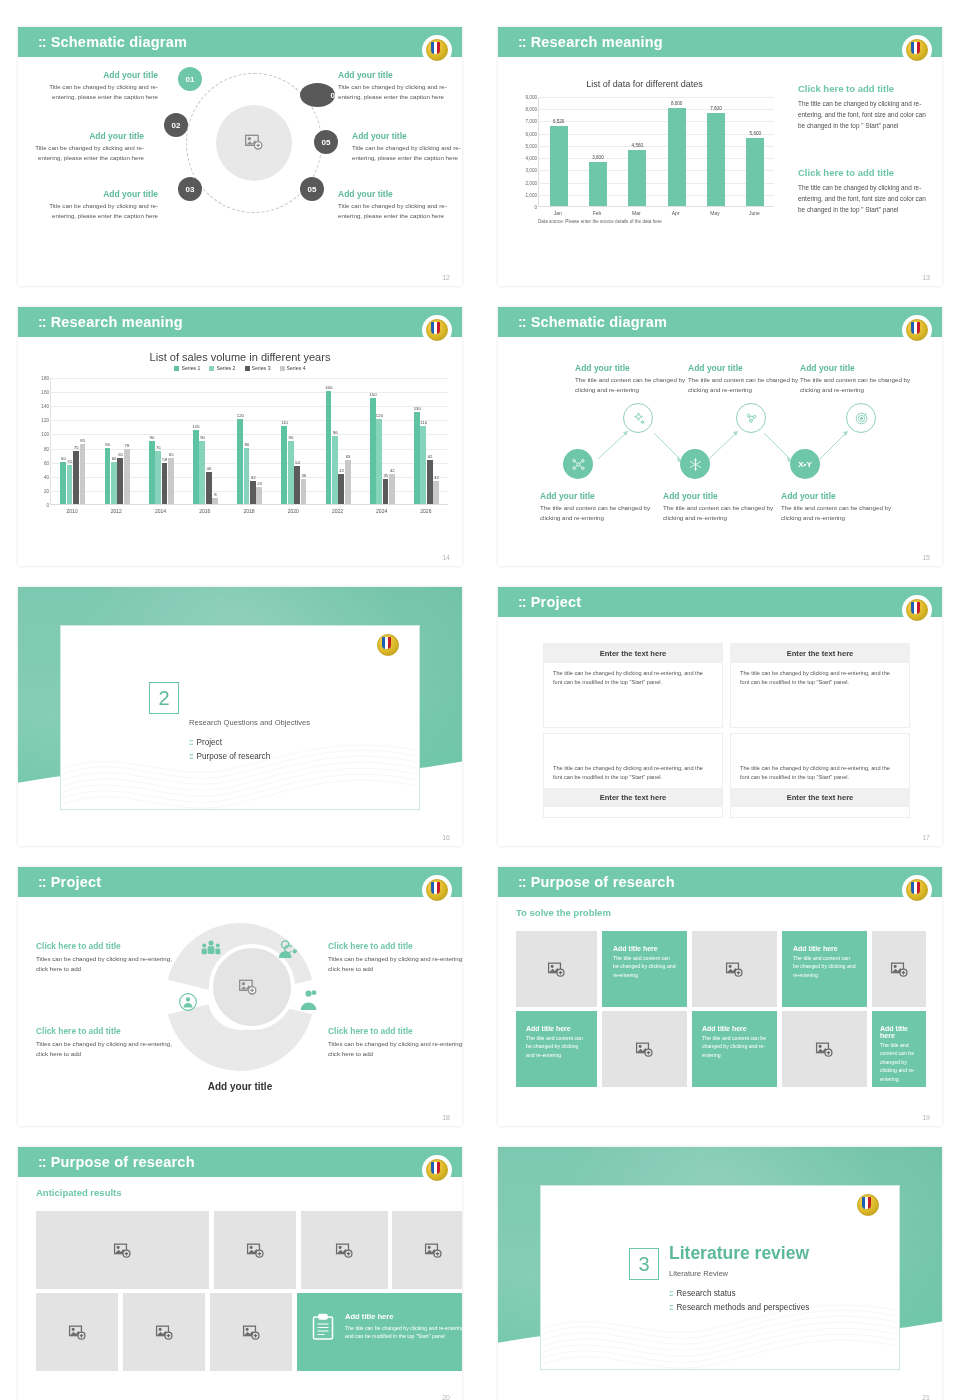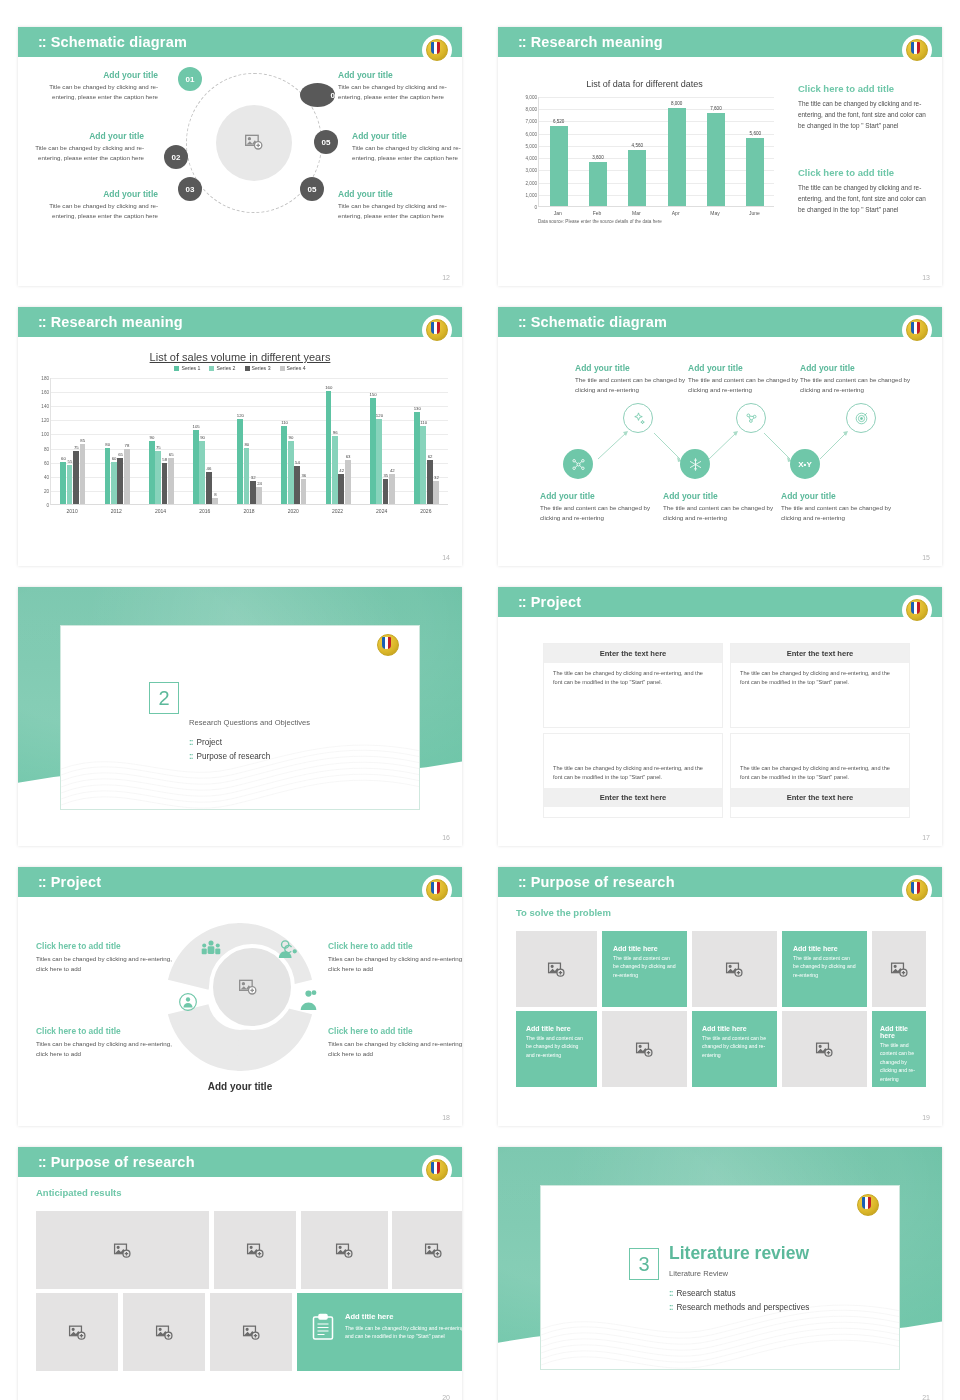--- a/index.html
+++ b/index.html
@@ -201,21 +201,21 @@
               <circle cx="6.5" cy="8" r="1.2" fill="#8f8f8f"></circle>
             <path d="M3 15l4-4 3 3 3-4 4 5" fill="#8f8f8f" stroke="none"></path>
             <circle cx="17" cy="16" r="4.4" fill="#fff" stroke="#8f8f8f"></circle>
               <path d="M17 13.8v4.4M14.8 16h4.4"></path>
           </svg>
         </div>
 
         <div class="node active" style="left:160px; top:6px;">
             <span>01</span>
           </div>
-        <div class="node" style="left:146px; top:84px;">
+        <div class="node" style="left:146px; top:52px;">
             <span>02</span>
           </div>
         <div class="node" style="left:160px; top:116px;">
             <span>03</span>
           </div>
         <div class="node" style="left:282px; top:22px;padding-left:35px;">
             <span>04</span>
           </div>
         <div class="node" style="left:296px; top:69px;">
             <span>05</span>
@@ -325,21 +325,21 @@
     <div class="slide-inner">
       <div class="hdr">
         <div class="hdr-title"><span class="hdr-dots">::</span><span>Research meaning</span></div>
       </div>
       <div class="logo">
           <div class="seal"></div>
           <div class="shield"></div>
         </div>
 
       <div style="position:absolute; left:10px; top:44px; width:424px;">
-        <div style="font-size:11px; color:#3f3f3f; text-align:center;text-decoration:underline;">List of sales volume in different years</div>
+        <div style="font-size:11px; color:#3f3f3f; text-align:center;">List of sales volume in different years</div>
         <div id="c2-legend" class="legend">
             <div><span class="sw" style="background:#5dc3a3"></span><span>Series 1</span></div>
             <div><span class="sw" style="background:#87d3bb"></span><span>Series 2</span></div>
             <div><span class="sw" style="background:#5b5b5b"></span><span>Series 3</span></div>
             <div><span class="sw" style="background:#c9c9c9"></span><span>Series 4</span></div>
           </div>
         <div id="c2-plot" class="plot" style="position:relative; margin-top:7px; margin-left:22px; width:398px; height:127px; border-left:1px solid #e2e2e2; border-bottom:1px solid #dcdcdc;">
             <div class="gridline" style="top: 0px;"></div>
             <div class="ytick" style="top: 0px;">180</div>
             <div class="gridline" style="top: 14.1111px;"></div>

